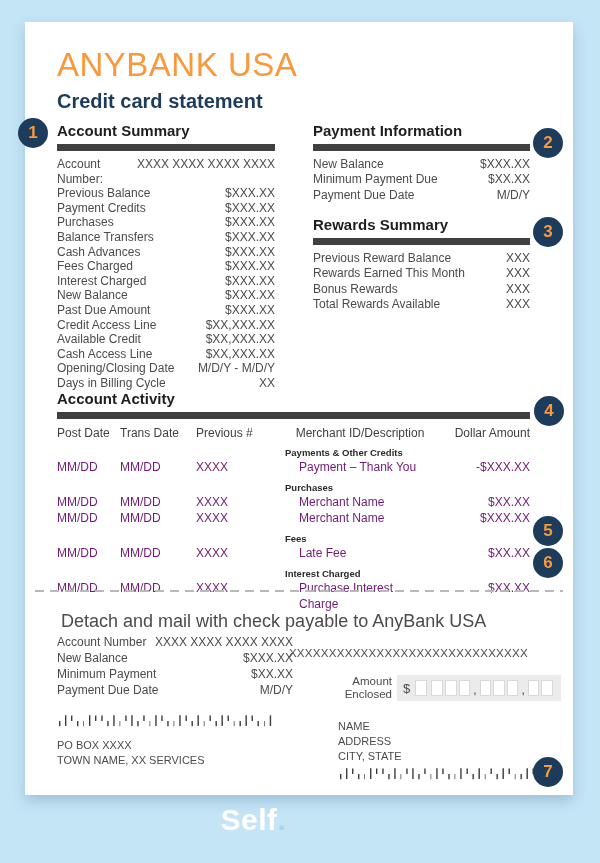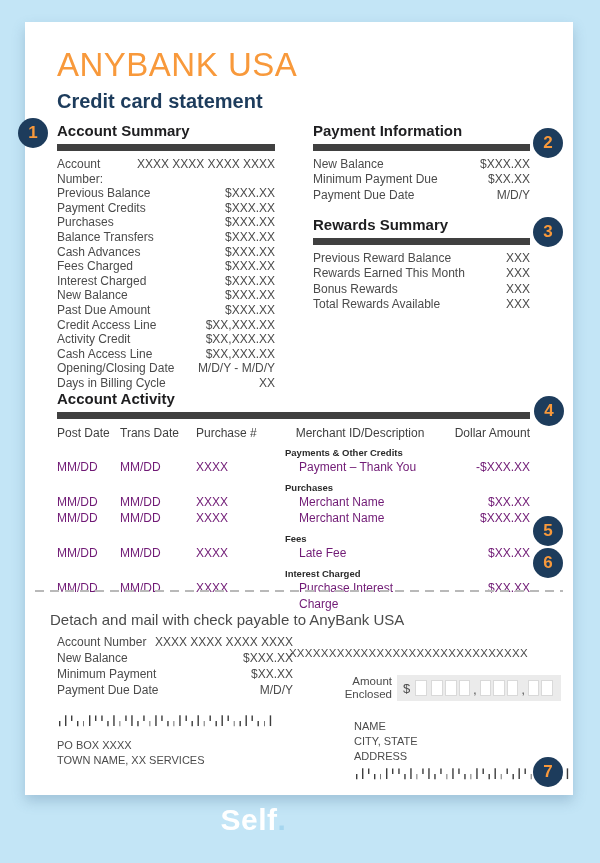--- a/index.html
+++ b/index.html
@@ -25,38 +25,38 @@
   .t-head { margin-top:7px; color:#3f3f3f; }
   .t-head .desc { text-align:center; }
   .t-head .amt, .t-row .amt { text-align:right; white-space:nowrap; }
   .t-row { line-height:16px; }
   .t-row .desc { padding-left:14px; }
   .t-group { padding-left:228px; margin-top:7px; font-size:9.5px; font-weight:bold; color:#2b2b2b; line-height:12px; }
 
   .dashed { position:absolute; left:10px; right:10px; top:568px; height:2px;
             background:repeating-linear-gradient(90deg,#b9b9b9 0 9px,transparent 9px 15px); }
 
-  .instruction { position:absolute; left:25px; top:589px; font-size:15px; color:#4b4b4b; }
+  .instruction { position:absolute; left:36px; top:589px; font-size:18px; color:#4b4b4b; }
   .remit-rows { position:absolute; left:32px; top:612px; width:236px; }
   .remit-rows .kv-row { line-height:16px; }
   .masked { position:absolute; right:45px; top:625px; font-size:11.5px; color:#4b4b4b; letter-spacing:.3px; }
 
   .ae-label { position:absolute; left:315px; top:653px; width:52px; font-size:11.5px; color:#4b4b4b;
               text-align:right; line-height:13px; }
   .ae-strip { position:absolute; left:372px; top:653px; width:164px; height:26px; background:#ebebeb;
               display:flex; align-items:center; padding:0 6px; }
   .ae-strip .cur { font-size:13px; color:#4b4b4b; margin-right:5px; }
   .ae-box { width:13px; height:16px; background:#ffffff; border:1px solid #d9d9d9; margin-right:2px; }
   .ae-gap { width:3px; }
   .ae-sep { font-size:12px; color:#4b4b4b; margin:4px 3px 0 1px; }
 
   .barcode { font-family:"DejaVu Sans Mono", monospace; font-size:9px; letter-spacing:.6px; color:#3d3d3d; white-space:nowrap; }
   .bc-left { position:absolute; left:32px; top:694px; }
   .sender { position:absolute; left:32px; top:716px; font-size:11px; color:#4b4b4b; line-height:15px; }
-  .recipient { position:absolute; left:329px; top:697px; font-size:11px; color:#4b4b4b; line-height:15px; }
+  .recipient { position:absolute; left:313px; top:697px; font-size:11px; color:#4b4b4b; line-height:15px; }
   .recipient .barcode { margin-top:3px; }
 
   .callout { position:absolute; width:30px; height:30px; border-radius:50%; background:#1d3c5c;
              color:#f8993b; font-size:17px; font-weight:bold; display:flex; align-items:center; justify-content:center; }
   .co1 { left:-7px;  top:96px;  }
   .co2 { left:508px; top:106px; }
   .co3 { left:508px; top:195px; }
   .co4 { left:509px; top:374px; }
   .co5 { left:508px; top:494px; }
   .co6 { left:508px; top:526px; }
@@ -114,21 +114,21 @@
         </div>
       <div class="kv-row">
           <span class="kv-label">Past Due Amount</span>
           <span class="kv-value">$XXX.XX</span>
         </div>
       <div class="kv-row">
           <span class="kv-label">Credit Access Line</span>
           <span class="kv-value">$XX,XXX.XX</span>
         </div>
       <div class="kv-row">
-          <span class="kv-label">Activity Credit</span>
+          <span class="kv-label">Available Credit</span>
           <span class="kv-value">$XX,XXX.XX</span>
         </div>
       <div class="kv-row">
           <span class="kv-label">Cash Access Line</span>
           <span class="kv-value">$XX,XXX.XX</span>
         </div>
       <div class="kv-row">
           <span class="kv-label">Opening/Closing Date</span>
           <span class="kv-value">M/D/Y - M/D/Y</span>
         </div>
@@ -177,21 +177,21 @@
           <span class="kv-value">XXX</span>
         </div>
     </div>
   </section>
 
   <section class="sec-act">
     <h2 class="sec-title">Account Activity</h2>
     <div class="t-head">
       <span class="td">Post Date</span>
       <span class="td">Trans Date</span>
-      <span class="td">Purchase #</span>
+      <span class="td">Previous #</span>
       <span class="td desc">Merchant ID/Description</span>
       <span class="td amt">Dollar Amount</span>
     </div>
 
     <div class="t-group">Payments &amp; Other Credits</div>
     <div class="t-row">
       <span class="td">MM/DD</span>
       <span class="td">MM/DD</span>
       <span class="td">XXXX</span>
       <span class="td desc">Payment – Thank You</span>
@@ -276,22 +276,22 @@
     <span class="ae-box"></span>
   </div>
 
   <div class="barcode bc-left">╻┃╹╻╷┃╹╹╻┃╷╹┃╻╹╷┃╹╻╷┃╹╻┃╷╹╻┃╹╷╻┃╹╻╷┃</div>
   <div class="sender">
     <div>PO BOX XXXX</div>
     <div>TOWN NAME, XX SERVICES</div>
   </div>
   <div class="recipient">
     <div>NAME</div>
+    <div>ADDRESS</div>
     <div>CITY, STATE</div>
-    <div>ADDRESS</div>
     <div class="barcode">╻┃╹╻╷┃╹╹╻┃╷╹┃╻╹╷┃╹╻╷┃╹╻┃╷╹╻┃╹╷╻┃╹╻╷┃</div>
   </div>
 
   <div class="callout co1">
       <span>1</span>
     </div>
   <div class="callout co2">
       <span>2</span>
     </div>
   <div class="callout co3">

